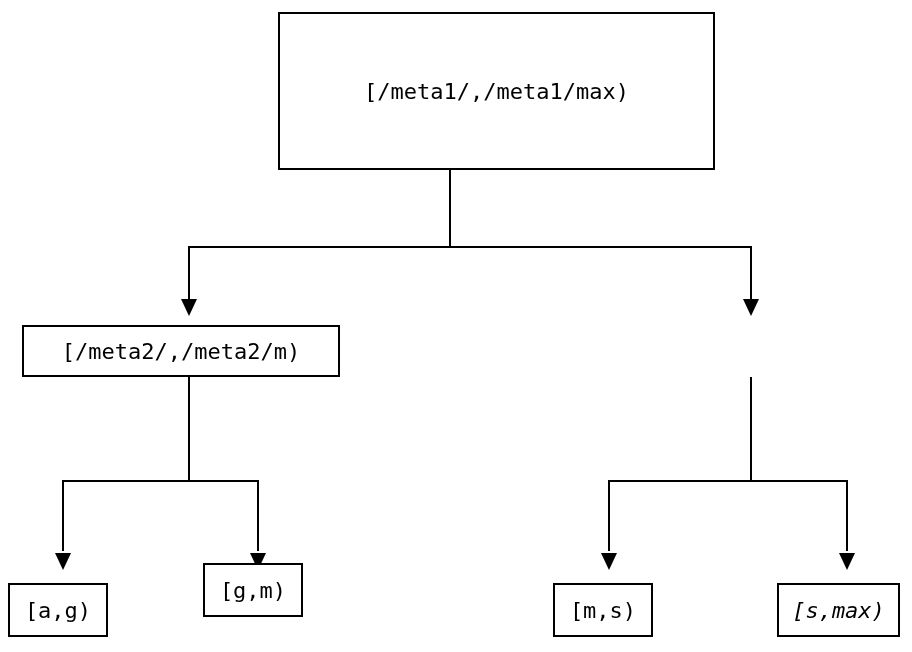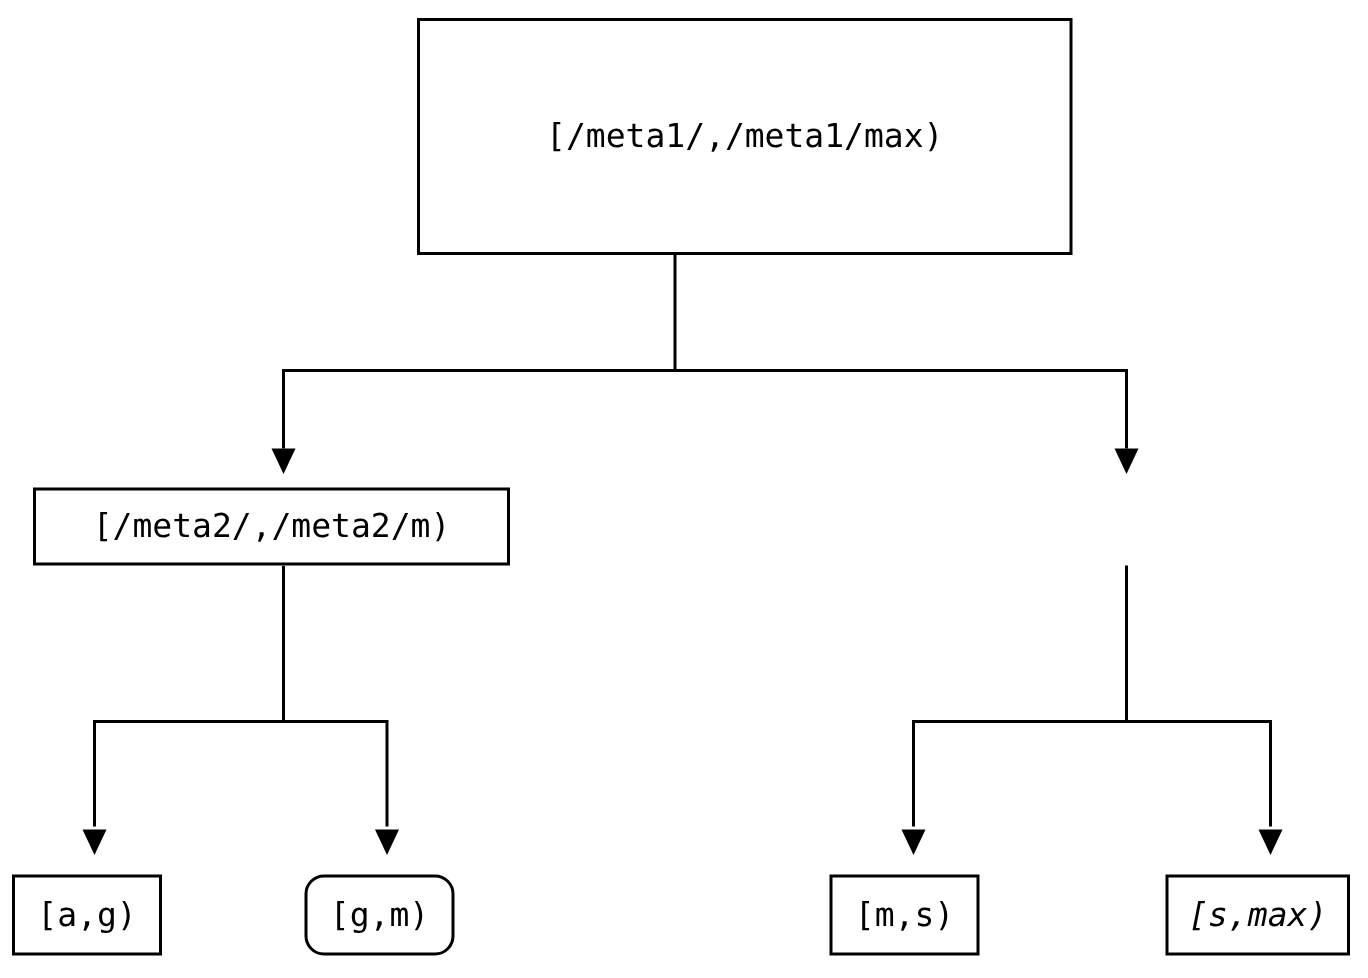--- a/index.html
+++ b/index.html
@@ -30,21 +30,21 @@
     align-items: center;
     justify-content: center;
     font-size: 22px;
     color: #000000;
     white-space: nowrap;
   }
   .node-root     { left: 260px; top: 12px;  width: 437px; height: 158px; margin-left: 18px; }
   .node-left     { left: 22px;  top: 325px; width: 318px; height: 52px; }
   .node-right    { left: 583px; top: 325px; width: 320px; height: 52px; }
   .node-leaf-ag  { left: 8px;   top: 583px; width: 100px; height: 54px; }
-  .node-leaf-gm  { left: 203px; top: 583px; width: 100px; height: 54px; border-radius: 13px; }
+  .node-leaf-gm  { left: 203px; top: 563px; width: 100px; height: 54px; }
   .node-leaf-ms  { left: 553px; top: 583px; width: 100px; height: 54px; }
   .node-leaf-smax{ left: 777px; top: 583px; width: 123px; height: 54px; font-style: italic; }
 </style>
 </head>
 <body>
 
 <div class="canvas">
 
   <svg class="edges-layer" width="912" height="652" viewBox="0 0 912 652">
     <g stroke="#000000" stroke-width="2" fill="none">

